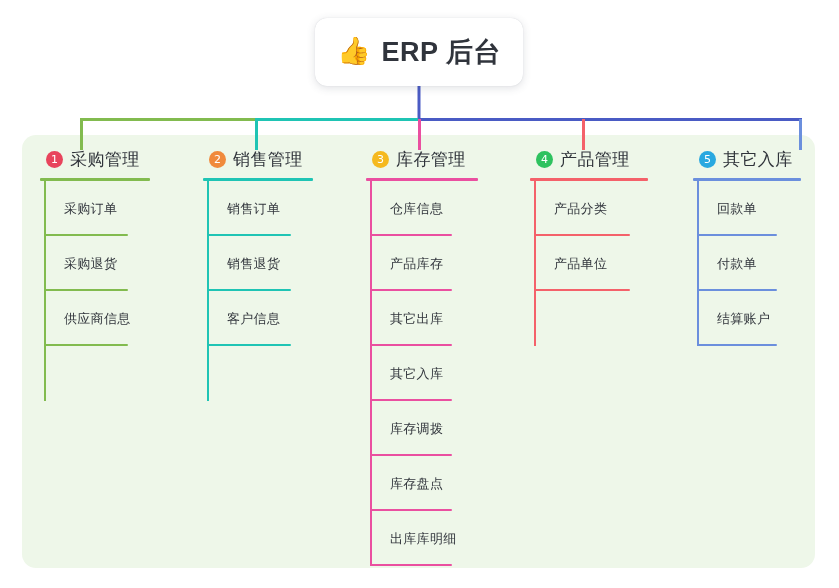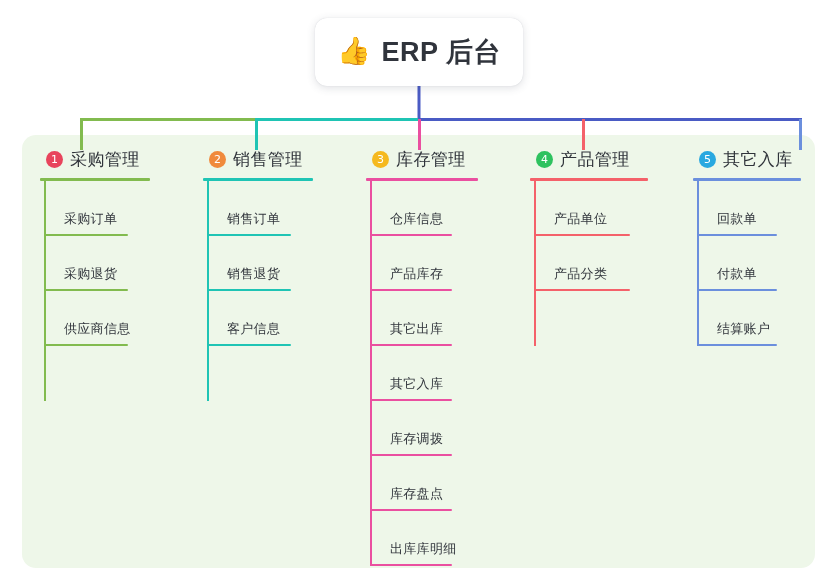--- a/index.html
+++ b/index.html
@@ -120,21 +120,21 @@
     width: 2px;
   }
   .item {
     position: relative;
     height: 55px;
     box-sizing: border-box;
   }
   .item-label {
     position: absolute;
     left: 24px;
-    bottom: 8px;
+    bottom: 18px;
     font-size: 13px;
     color: #32363d;
     white-space: nowrap;
     letter-spacing: 0.3px;
     margin-top: 36px;
   }
   .item-rule {
     position: absolute;
     left: 4px;
     bottom: 0;
@@ -249,25 +249,25 @@
       </div>
       <div class="branch" style="left: 530px; width: 118px;">
         <div class="branch-head">
           <span class="badge" style="background: rgb(46, 194, 95);">4</span>
           <span class="branch-title">产品管理</span>
         </div>
         <div class="head-rule" style="background: rgb(244, 97, 106); width: 118px;"></div>
         <div class="items">
           <div class="spine" style="background: rgb(244, 97, 106); height: 165px;"></div>
           <div class="item">
+            <span class="item-label">产品分类</span>
+            <div class="item-rule" style="background: rgb(244, 97, 106); width: 96px;"></div>
+          </div>
+          <div class="item">
             <span class="item-label">产品单位</span>
-            <div class="item-rule" style="background: rgb(244, 97, 106); width: 96px;"></div>
-          </div>
-          <div class="item">
-            <span class="item-label">产品分类</span>
             <div class="item-rule" style="background: rgb(244, 97, 106); width: 96px;"></div>
           </div>
         </div>
       </div>
       <div class="branch" style="left: 693px; width: 108px;">
         <div class="branch-head">
           <span class="badge" style="background: rgb(41, 168, 224);">5</span>
           <span class="branch-title">其它入库</span>
         </div>
         <div class="head-rule" style="background: rgb(107, 143, 221); width: 108px;"></div>

